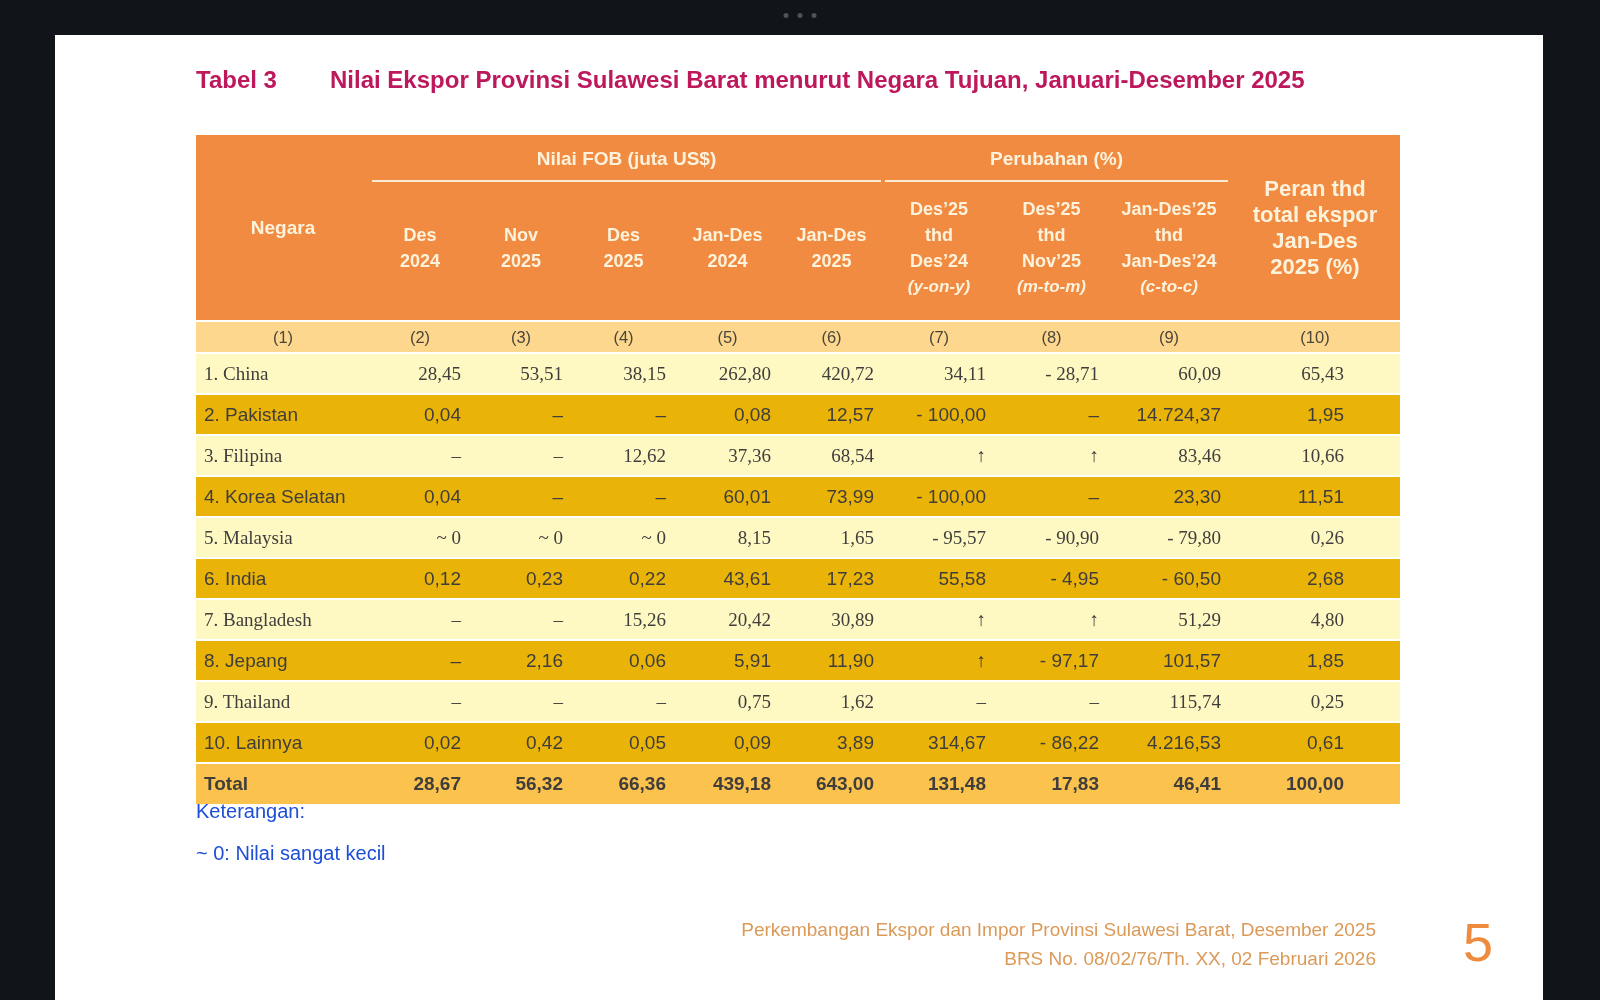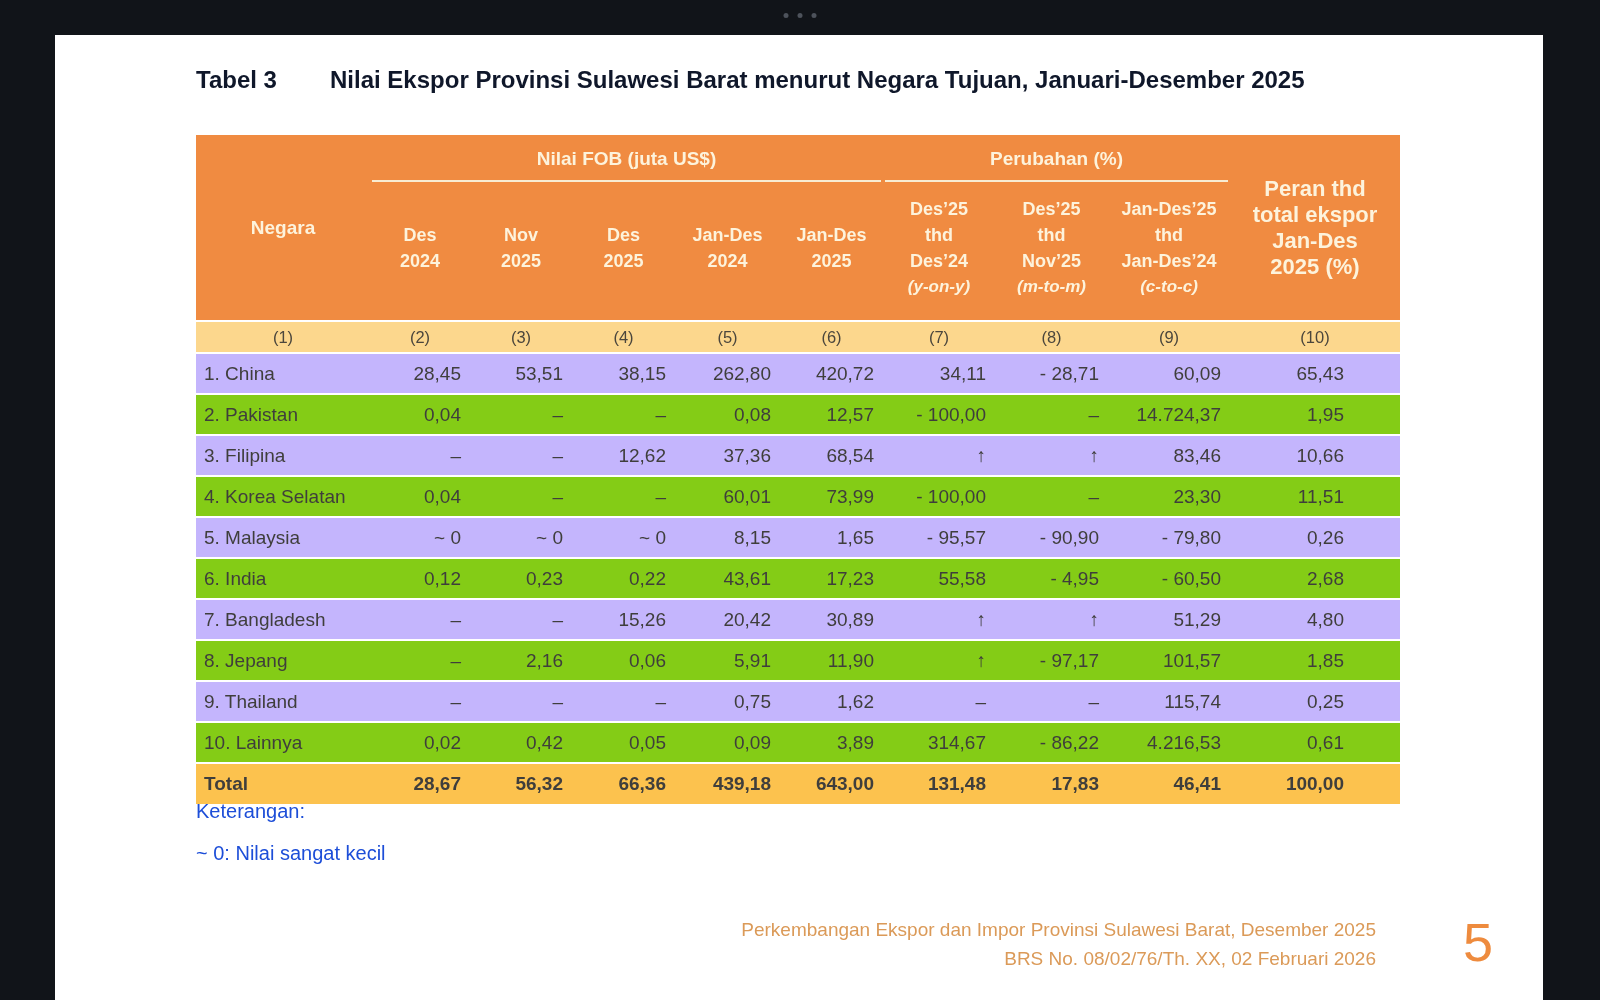--- a/index.html
+++ b/index.html
@@ -18,21 +18,21 @@
   
   .page{
     position:absolute;left:55px;top:35px;width:1488px;height:965px;
     background:#ffffff;
   }
 
   
   .title-block{
     position:absolute;left:141px;top:26px;width:1210px;
     display:flex;align-items:flex-start;
-    color:#0f172a;font-weight:bold;font-size:24px;line-height:37px;
+    color:#be185d;font-weight:bold;font-size:24px;line-height:37px;
   }
   .title-label{width:134px;flex:0 0 134px;}
   .title-text{flex:1;}
 
   
   .tbl{
     position:absolute;left:141px;top:100px;width:1204px;
     --cols:174px 100px 102px 103px 105px 103px 112px 113px 122px 170px;
     color:#3f3e3c;
   }
@@ -52,22 +52,22 @@
   .th-sub{grid-row:2;align-self:center;text-align:center;font-weight:bold;
     font-size:18px;line-height:26px;white-space:pre-line;padding-bottom:10px;}
   .th-sub .note{display:block;font-style:italic;font-size:17px;}
 
   .index-row{display:grid;grid-template-columns:var(--cols);background:#fcd78d;
     height:30px;margin-top:2px;}
   .idx-cell{text-align:center;line-height:30px;font-size:16.5px;color:#4b463c;}
 
   .row{display:grid;grid-template-columns:var(--cols);height:39px;margin-top:2px;
     font-size:19px;}
-  .row.amber{background:#c4b5fd;}
-  .row.cream{background:#84cc16;}
+  .row.amber{background:#fef9c3;font-family:Liberation Serif, serif;}
+  .row.cream{background:#eab308;}
   .row.total{background:#fcc24e;font-weight:bold;height:40px;}
   .row.total .cell{line-height:40px;}
   .cell{line-height:39px;}
   .cell.name{text-align:left;padding-left:8px;}
   .cell.val{text-align:right;padding-right:9px;}
   .cell.val:last-child{padding-right:56px;}
 
   
   .notes{position:absolute;left:141px;top:765px;color:#1d4ed8;font-size:20px;}
   .notes .line2{margin-top:19px;}

